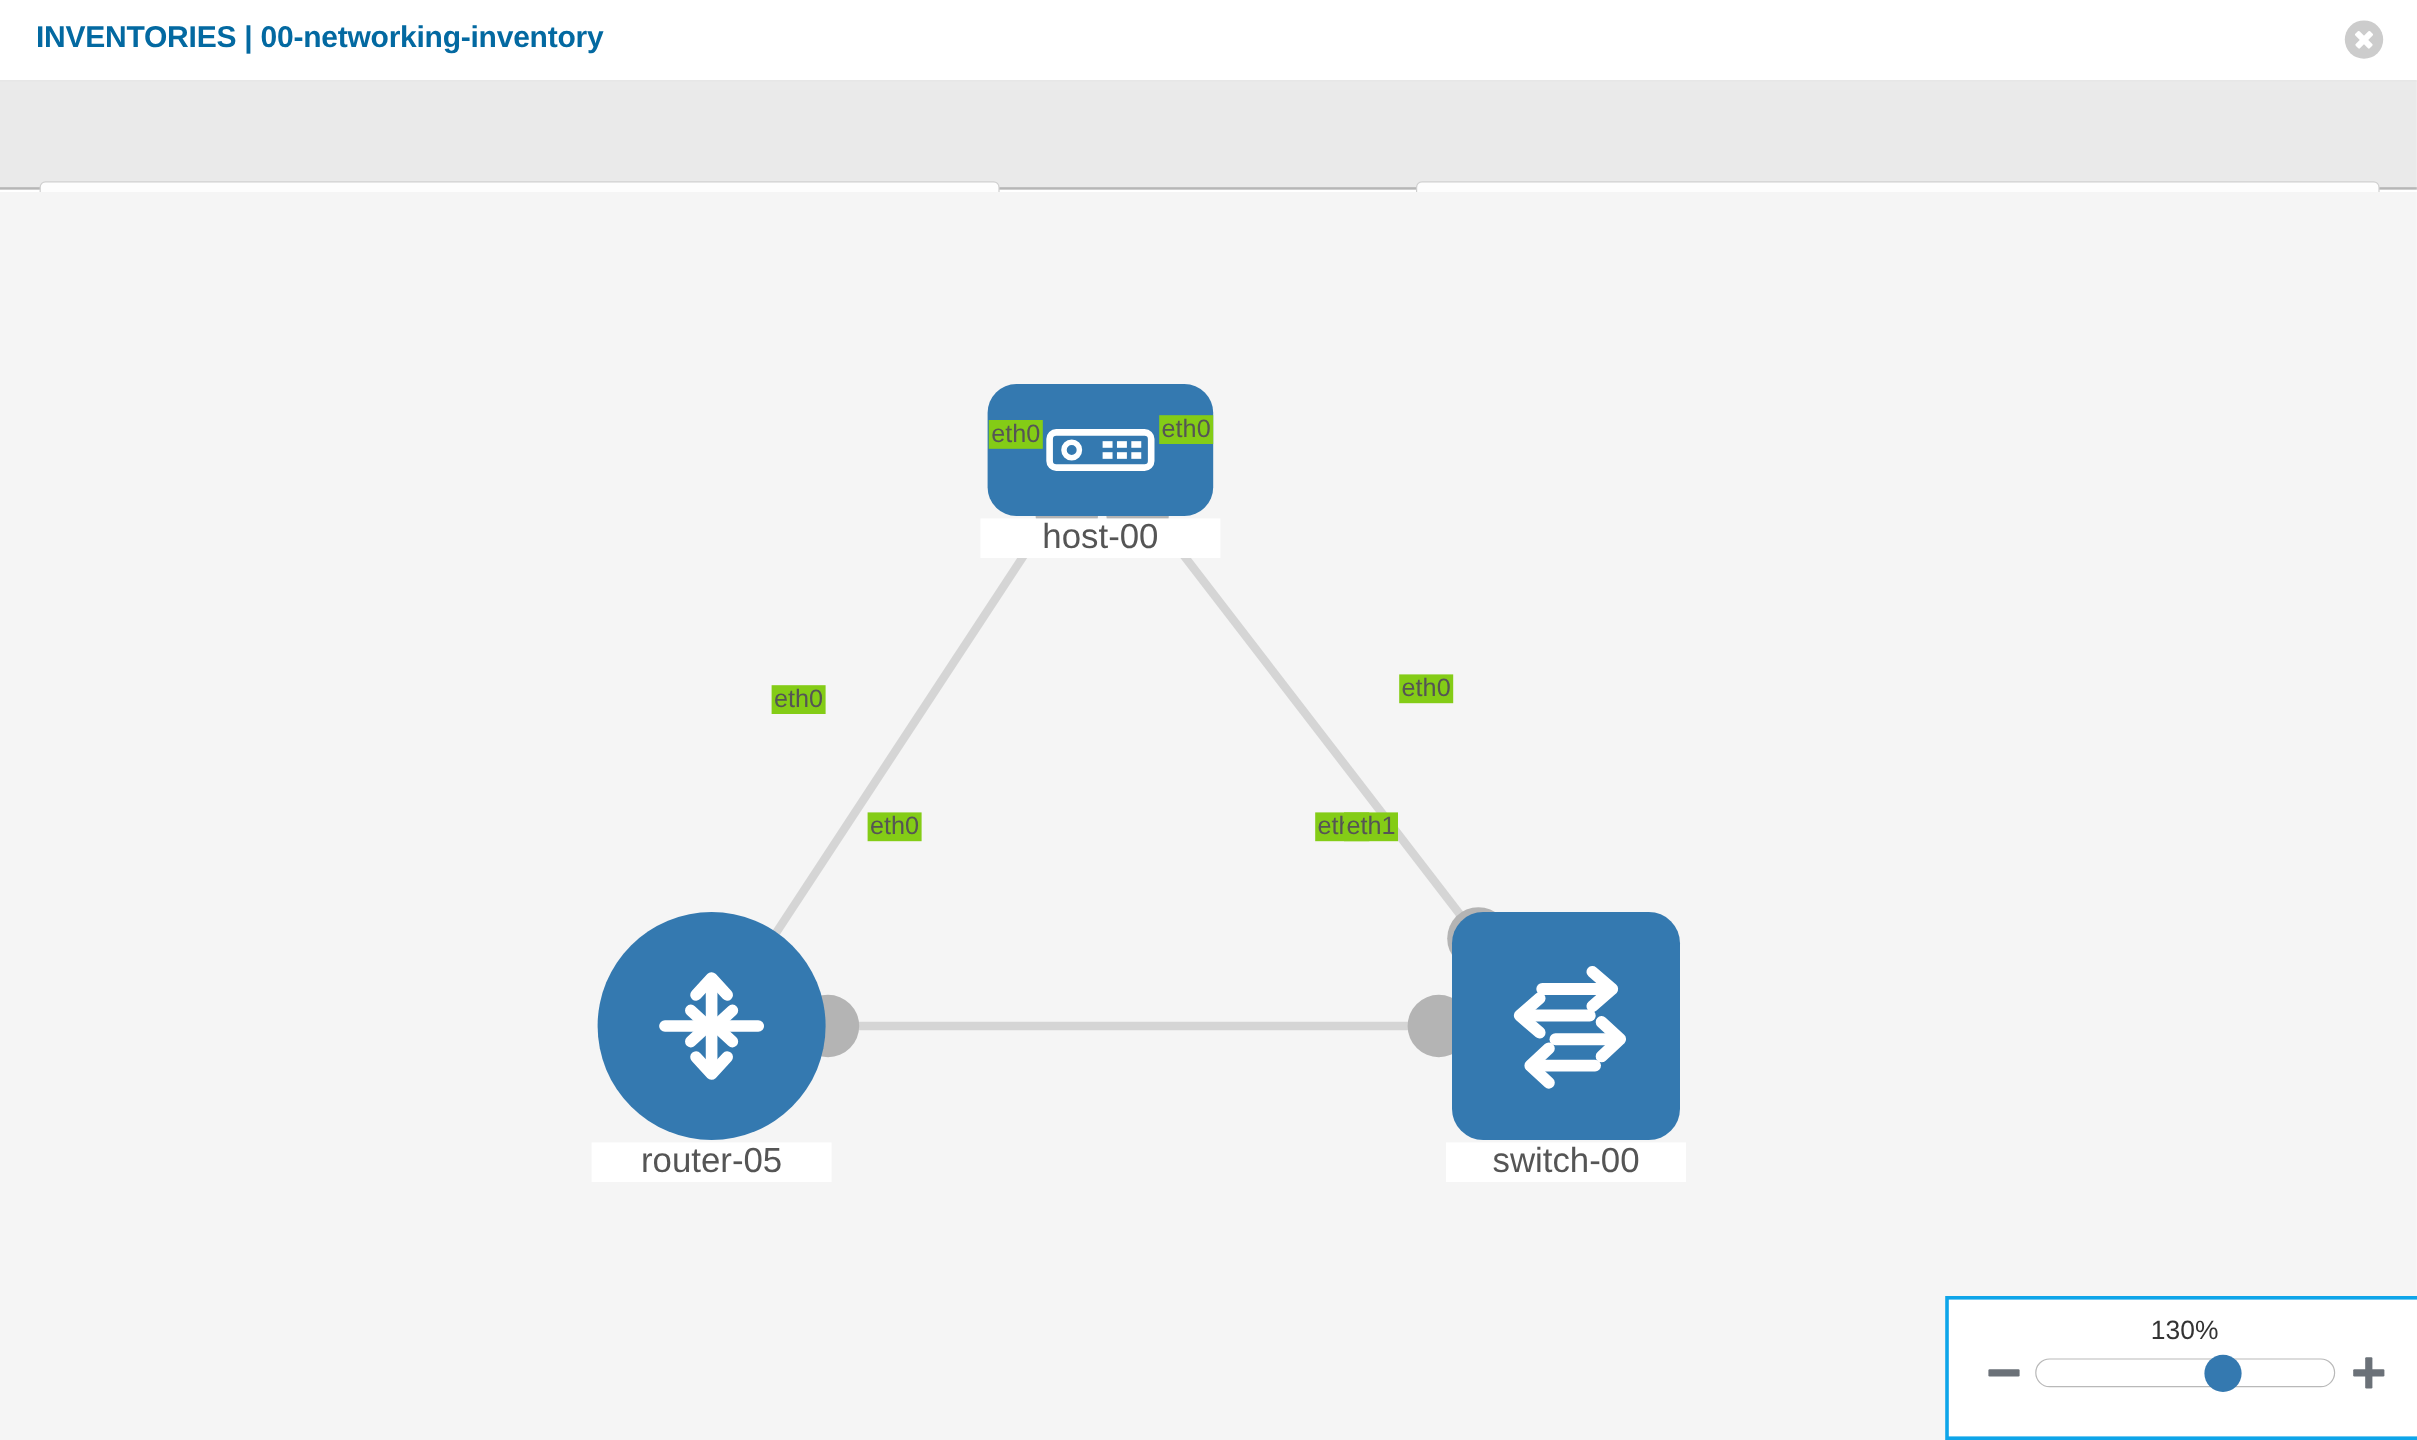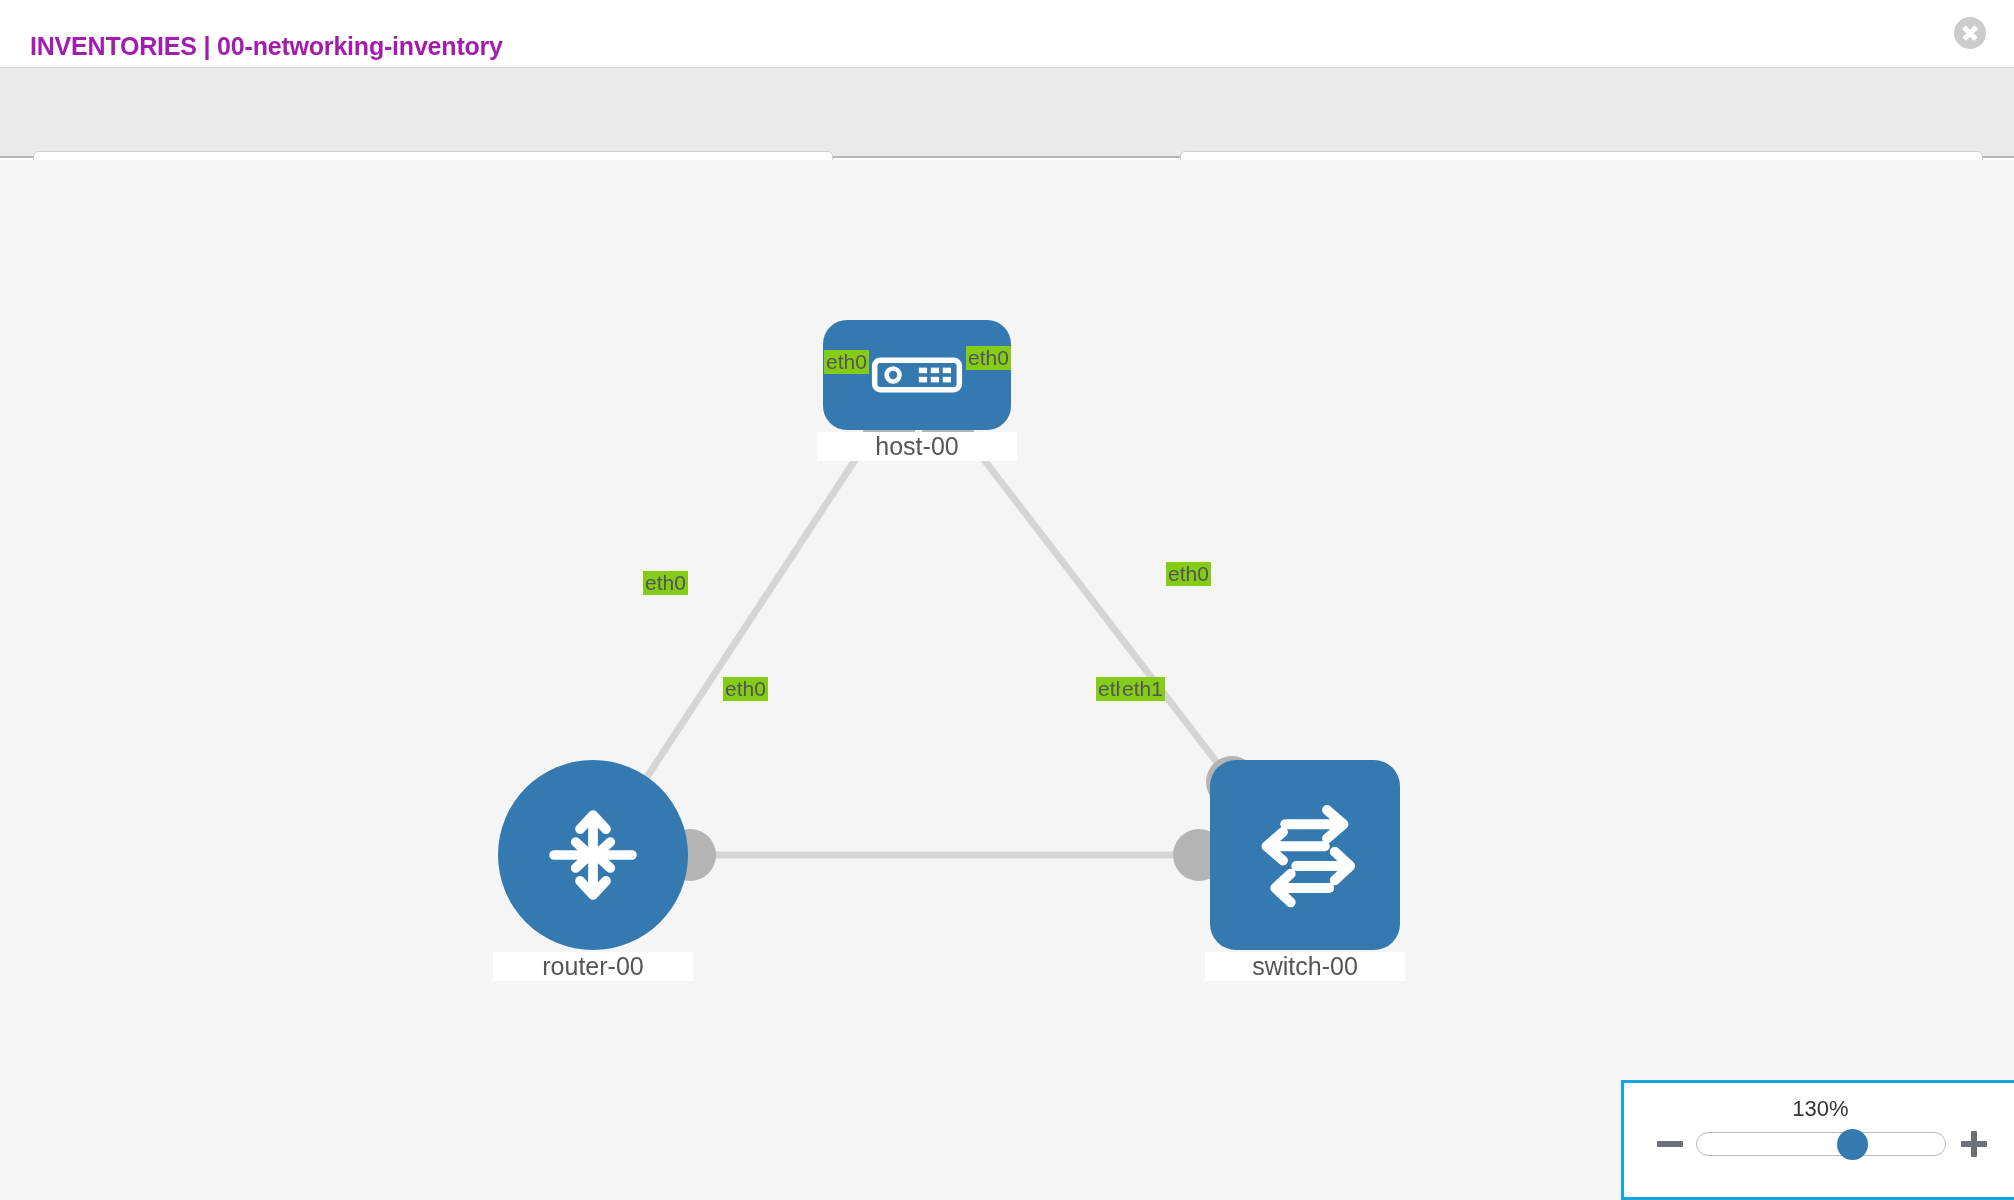--- a/index.html
+++ b/index.html
@@ -19,24 +19,23 @@
     height: 68px;
     background: #ffffff;
     border-bottom: 1px solid #d7d7d7;
   }
   .page-title {
     position: absolute;
     left: 30px;
     top: 17px;
     font-size: 25px;
     font-weight: bold;
-    color: #a21caf;
+    color: #0369a1;
     letter-spacing: -0.2px;
     white-space: nowrap;
-    margin-top: 15px;
   }
   .close-btn {
     position: absolute;
     right: 28px;
     top: 17px;
     width: 32px;
     height: 32px;
     border-radius: 50%;
     background: #cccccc;
     cursor: pointer;
@@ -135,21 +134,21 @@
   .node { position: absolute; }
   .node-shape {
     position: absolute;
     background: #3479b0;
     display: flex;
     align-items: center;
     justify-content: center;
   }
   .node-label {
     position: absolute;
-    font-size: 25px;
+    font-size: 29px;
     color: #555555;
     background: #ffffff;
     white-space: nowrap;
     padding: 0 2px;
     text-align: center;
   }
 
   
   #node-host .node-shape {
     left: 0; top: 0;
@@ -327,21 +326,21 @@
           <polyline points="38,74 50,87 62,74"></polyline>
 
           <line x1="14" y1="50" x2="46" y2="50"></line>
           <polyline points="34,38 47,50 34,62"></polyline>
 
           <line x1="86" y1="50" x2="54" y2="50"></line>
           <polyline points="66,38 53,50 66,62"></polyline>
         </g>
       </svg>
     </div>
-    <div class="node-label">router-00</div>
+    <div class="node-label">router-05</div>
   </div>
 
   <div class="node" id="node-switch" style="left:1210px; top:600px;">
     <div class="node-shape">
       <svg viewBox="0 0 100 100" width="110" height="110" aria-hidden="true">
         <g fill="none" stroke="#ffffff" stroke-width="9" stroke-linecap="round" stroke-linejoin="round">
 
           <line x1="32" y1="22" x2="84" y2="22"></line>
           <polyline points="70,9 85,22 70,35"></polyline>
 

